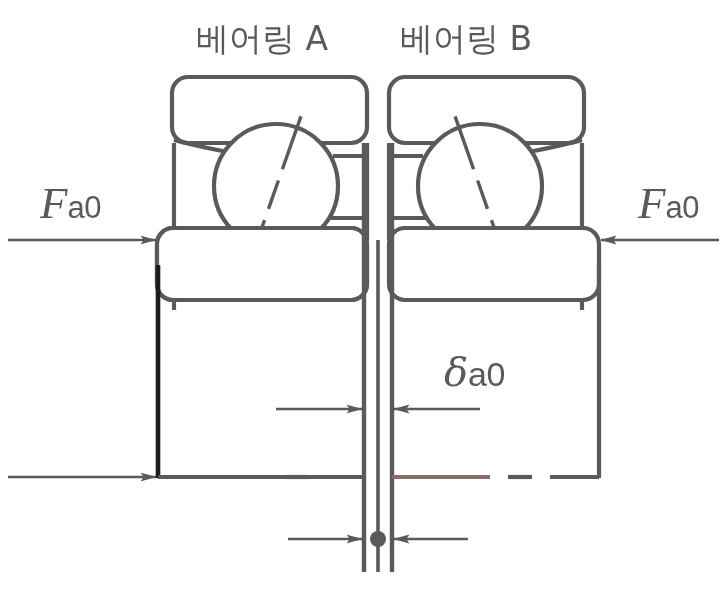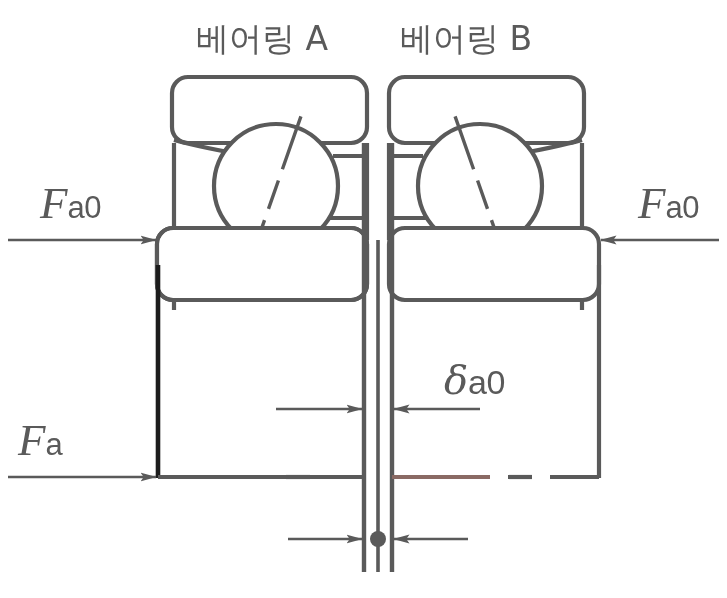--- a/index.html
+++ b/index.html
@@ -44,21 +44,20 @@
   .force-lbl .sub {
     font-family: "Liberation Sans", sans-serif;
     font-style: normal;
     font-size: 31px;
     letter-spacing: -0.5px;
   }
   .delta-lbl {
     font-family: "DejaVu Serif", serif;
     font-size: 40px;
     font-style: italic;
-    margin-top: 8px;
   }
   .delta-lbl .dsub {
     font-family: "Liberation Sans", sans-serif;
     font-style: normal;
     font-size: 34px;
     letter-spacing: -0.5px;
   }
 </style>
 </head>
 <body>
@@ -155,19 +154,18 @@
   </svg>
 
   <div class="lbl lbl-korean" style="left:196px; top:22px;">베어링 A</div>
 
   <div class="lbl lbl-korean" style="left:400px; top:22px;text-align:right;">베어링 B</div>
 
   <div class="lbl force-lbl" style="left:40px; top:181px;"><span>F</span><span class="sub">a0</span></div>
 
   <div class="lbl force-lbl" style="left:638px; top:181px;"><span>F</span><span class="sub">a0</span></div>
 
-  <div class="lbl force-lbl" style="left:18px; top:418px;"><span>F</span><span class="sub">a</span></div>
 
   <div class="lbl delta-lbl" style="left:444px; top:352px;"><span>δ</span><span class="dsub">a0</span></div>
 
 
 
 </div>
 
 </body></html>

